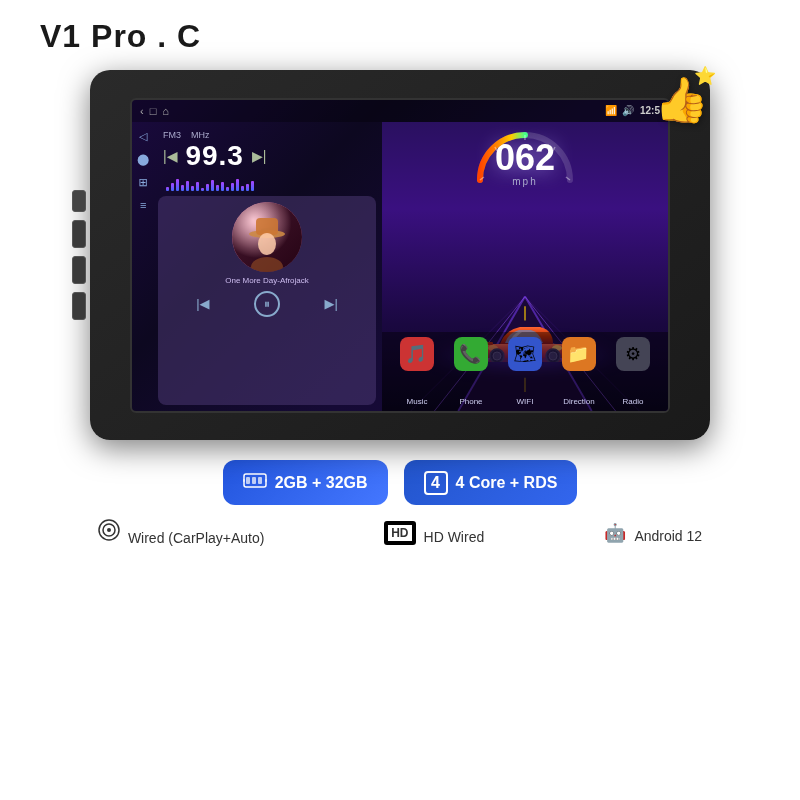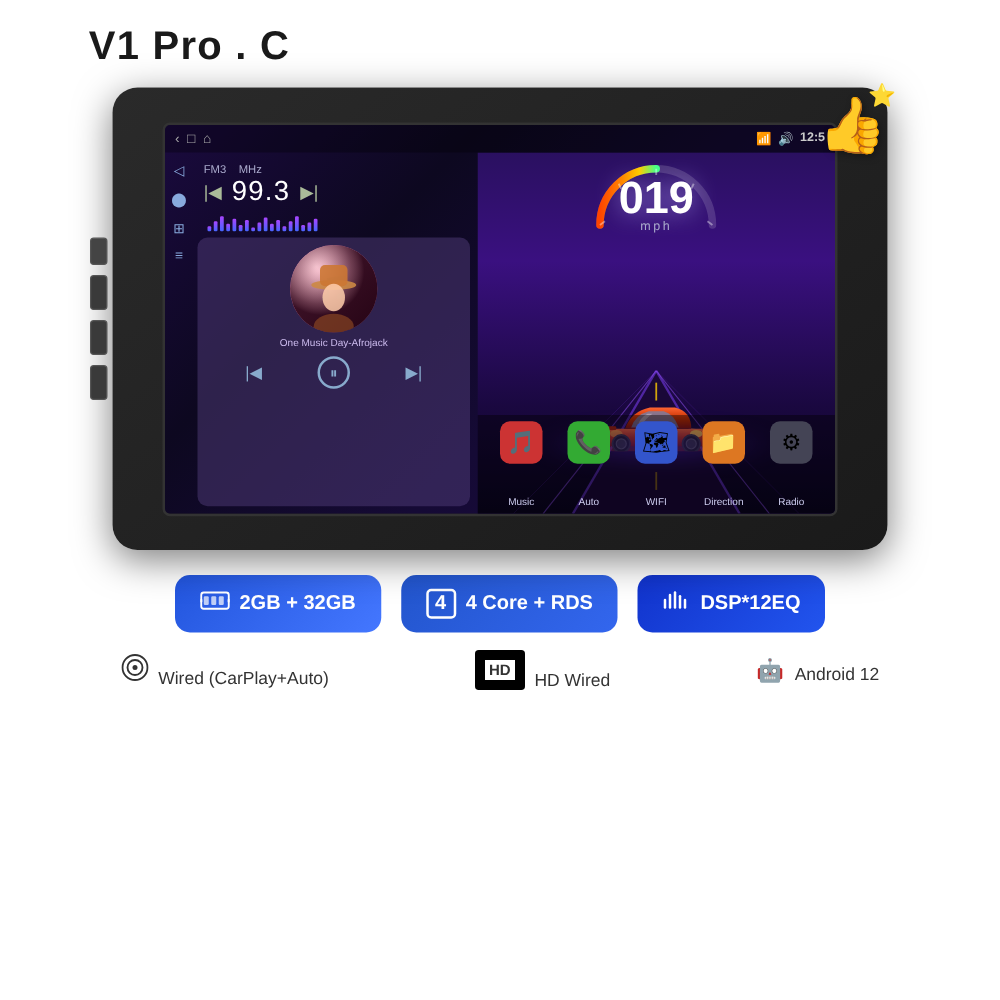--- a/index.html
+++ b/index.html
@@ -17,21 +17,20 @@
       display: flex;
       justify-content: space-between;
       align-items: center;
       padding: 18px 40px 10px;
     }
     .brand-title {
       font-size: 32px;
       font-weight: bold;
       color: #1a1a1a;
       letter-spacing: 1px;
-      margin-left: 31px;
     }
     .wifi-label {
       display: flex;
       align-items: center;
       gap: 8px;
       font-size: 28px;
       font-weight: bold;
       color: #1a1a1a;
     }
     .wifi-icon {
@@ -191,22 +190,22 @@
       justify-content: space-between;
       align-items: center;
       padding: 2px 5px;
     }
     .radio-label {
       color: #aaaacc;
       font-size: 9px;
     }
     .radio-freq {
       color: #ffffff;
-      font-size: 22px;
-      font-weight: normal;
+      font-size: 28px;
+      font-weight: bold;
       letter-spacing: 1px;
     }
     .radio-btn {
       color: #aabb99;
       font-size: 14px;
       cursor: pointer;
     }
 
     
     .music-card {
@@ -533,21 +532,21 @@
                   <ellipse cx="35" cy="32" rx="18" ry="4" fill="#cc8844" opacity="0.9"></ellipse>
 
                   <rect x="24" y="16" width="22" height="17" rx="4" fill="#cc7733" opacity="0.9"></rect>
 
                   <ellipse cx="35" cy="42" rx="9" ry="11" fill="#ffccaa" opacity="0.85"></ellipse>
 
                   <ellipse cx="35" cy="65" rx="16" ry="10" fill="#884422" opacity="0.7"></ellipse>
                 </svg>
               </div>
             </div>
-            <div class="song-title">One Music Day-Afrojack</div>
+            <div class="song-title">One More Day-Afrojack</div>
             <div class="playback-controls">
               <span class="ctrl-btn">|◀</span>
               <div class="play-btn-circle">⏸</div>
               <span class="ctrl-btn">▶|</span>
             </div>
           </div>
         </div>
 
         <div class="speed-panel">
           <div class="road-visual">
@@ -566,21 +565,21 @@
                 <path d="M 10 55 A 45 45 0 0 1 100 55" fill="none" stroke="rgba(255,255,255,0.15)" stroke-width="6" stroke-linecap="round"></path>
                 <path d="M 10 55 A 45 45 0 0 1 55 10" fill="none" stroke="url(#gaugeGrad)" stroke-width="6" stroke-linecap="round"></path>
 
                 <line x1="10" y1="55" x2="14" y2="52" stroke="rgba(255,255,255,0.4)" stroke-width="1.5"></line>
                 <line x1="25" y1="22" x2="27" y2="26" stroke="rgba(255,255,255,0.4)" stroke-width="1.5"></line>
                 <line x1="55" y1="10" x2="55" y2="15" stroke="rgba(255,255,255,0.4)" stroke-width="1.5"></line>
                 <line x1="85" y1="22" x2="83" y2="26" stroke="rgba(255,255,255,0.4)" stroke-width="1.5"></line>
                 <line x1="100" y1="55" x2="96" y2="52" stroke="rgba(255,255,255,0.4)" stroke-width="1.5"></line>
               </svg>
               <div style="padding-top:10px;">
-                <div class="speed-number">019</div>
+                <div class="speed-number">062</div>
                 <div class="speed-unit">mph</div>
               </div>
             </div>
 
             <svg class="road-svg" viewBox="0 0 300 200" preserveAspectRatio="xMidYMax meet">
               <defs>
                 <linearGradient id="roadGrad" x1="0%" y1="0%" x2="0%" y2="100%">
                   <stop offset="0%" stop-color="#1a0840"></stop>
                   <stop offset="100%" stop-color="#0a0420"></stop>
                 </linearGradient>
@@ -648,21 +647,21 @@
             <div class="road-glow"></div>
           </div>
 
           <div class="app-icons-row">
             <div class="app-icon-item">
               <div class="app-icon-circle" style="background:#cc3333;">🎵</div>
               <span class="app-icon-label">Music</span>
             </div>
             <div class="app-icon-item">
               <div class="app-icon-circle" style="background:#33aa33;">📞</div>
-              <span class="app-icon-label">Auto</span>
+              <span class="app-icon-label">Phone</span>
             </div>
             <div class="app-icon-item">
               <div class="app-icon-circle" style="background:#3355cc;">🗺</div>
               <span class="app-icon-label">WIFI</span>
             </div>
             <div class="app-icon-item">
               <div class="app-icon-circle" style="background:#dd7722;">📁</div>
               <span class="app-icon-label">Direction</span>
             </div>
             <div class="app-icon-item">
@@ -688,47 +687,35 @@
           <rect x="0" y="9" width="2" height="3" rx="1" fill="white" opacity="0.6"></rect>
           <rect x="22" y="9" width="2" height="3" rx="1" fill="white" opacity="0.6"></rect>
         </svg>
       </span>
       <span>2GB + 32GB</span>
     </div>
     <div class="spec-badge blue-mid">
       <span class="spec-icon" style="font-size:16px;border:2px solid white;width:24px;height:24px;display:flex;align-items:center;justify-content:center;border-radius:4px;font-weight:bold;">4</span>
       <span>4 Core + RDS</span>
     </div>
-    <div class="spec-badge blue-dark">
-      <span class="spec-icon">
-        <svg width="22" height="20" viewBox="0 0 22 20">
-          <line x1="2" y1="10" x2="2" y2="16" stroke="white" stroke-width="2" stroke-linecap="round"></line>
-          <line x1="6" y1="6" x2="6" y2="16" stroke="white" stroke-width="2" stroke-linecap="round"></line>
-          <line x1="10" y1="4" x2="10" y2="16" stroke="white" stroke-width="2" stroke-linecap="round"></line>
-          <line x1="14" y1="7" x2="14" y2="16" stroke="white" stroke-width="2" stroke-linecap="round"></line>
-          <line x1="18" y1="10" x2="18" y2="16" stroke="white" stroke-width="2" stroke-linecap="round"></line>
-        </svg>
-      </span>
-      <span>DSP*12EQ</span>
-    </div>
   </div>
 
   <div class="feature-row">
     <div class="feature-item">
       <span class="feature-icon">
         <svg width="22" height="22" viewBox="0 0 22 22">
           <circle cx="11" cy="11" r="10" fill="none" stroke="#333" stroke-width="1.5"></circle>
           <circle cx="11" cy="11" r="6" fill="none" stroke="#333" stroke-width="1.5"></circle>
           <circle cx="11" cy="11" r="2" fill="#333"></circle>
         </svg>
       </span>
       <span>Wired (CarPlay+Auto)</span>
     </div>
     <div class="feature-item">
-      <span class="feature-icon" style="font-size:12px;border:8px solid #000000;padding:1px 3px;border-radius:3px;font-weight:bold;color:#333;">HD</span>
+      <span class="feature-icon" style="font-size:12px;border:4px solid #000000;padding:1px 3px;border-radius:3px;font-weight:bold;color:#333;">HD</span>
       <span>HD Wired</span>
     </div>
     <div class="feature-item">
       <span class="feature-icon">🤖</span>
       <span>Android 12</span>
     </div>
   </div>
 </div>
 
 </body></html>

